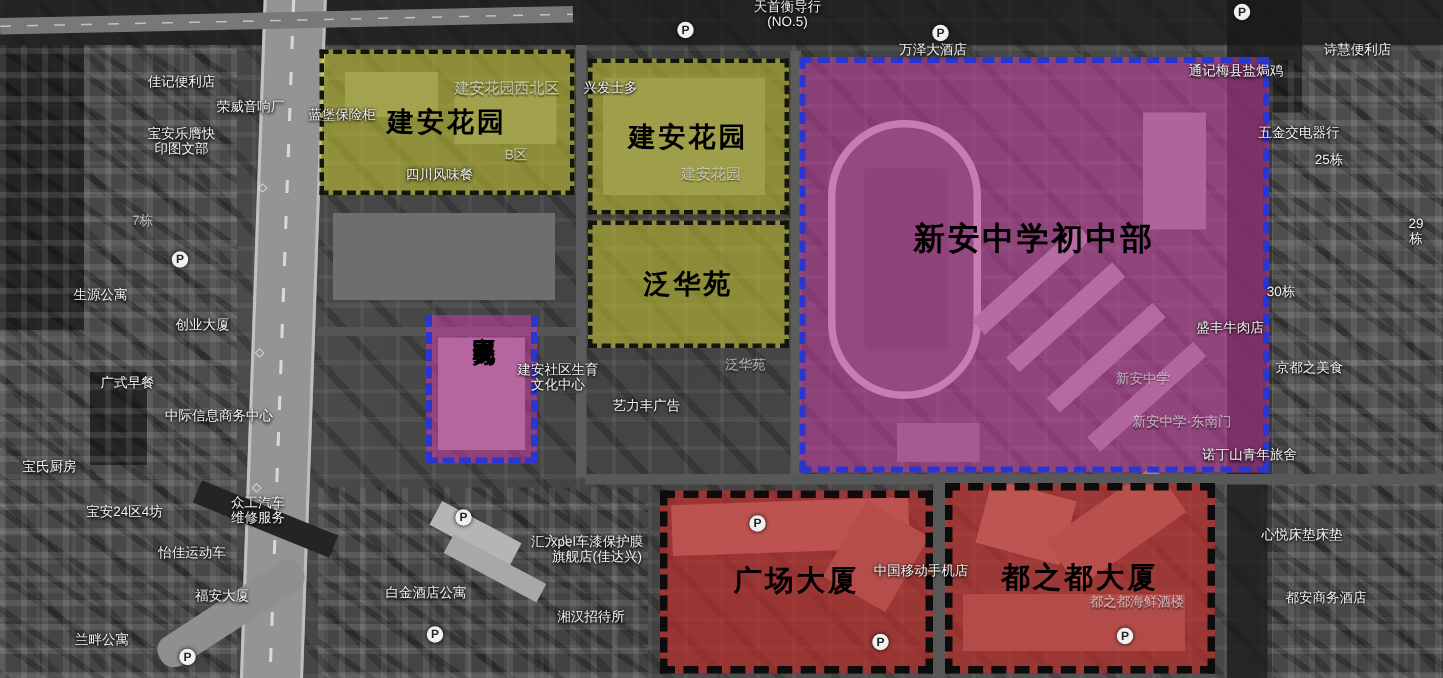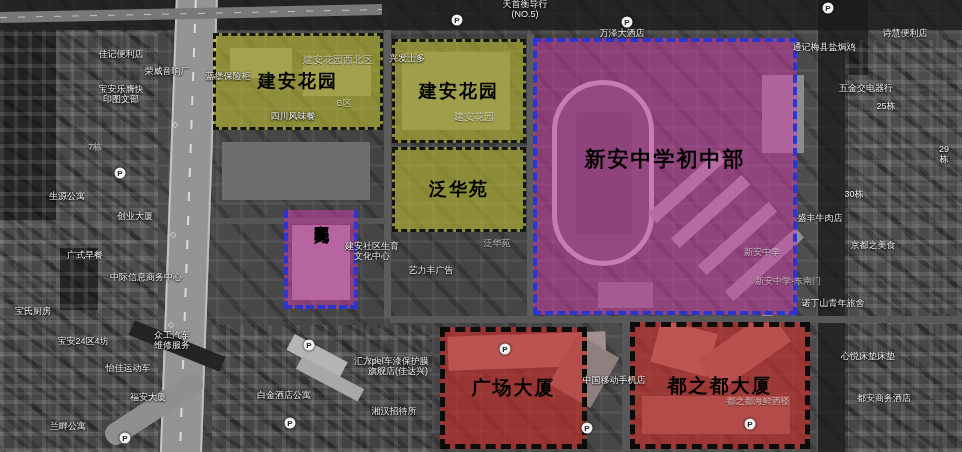--- a/index.html
+++ b/index.html
@@ -97,24 +97,24 @@
   </div>
   <div class="region yellow" style="left:392px;top:39px;width:134px;height:104px;">
     <span class="rlabel" style="font-size:18px;">建安花园</span>
   </div>
   <div class="region yellow" style="left:392px;top:147px;width:134px;height:85px;">
     <span class="rlabel" style="font-size:18px;">泛华苑</span>
   </div>
   <div class="region magenta" style="left:284px;top:210px;width:74px;height:99px;border-top:none;align-items:flex-start;">
     <span class="rlabel" style="font-size:15px;writing-mode:vertical-rl;text-orientation:upright;letter-spacing:1px;margin-top:2px;">宝安区税务局</span>
   </div>
-  <div class="region magenta" style="left:533px;top:38px;width:264px;height:277px;">
+  <div class="region magenta" style="left:533px;top:38px;width:313px;height:277px;">
     <span class="rlabel" style="font-size:21px;position:absolute;left:50%;top:105px;transform:translateX(-50%);white-space:nowrap;">新安中学初中部</span>
   </div>
-  <div class="region red" style="left:440px;top:327px;width:147px;height:122px;">
+  <div class="region red" style="left:440px;top:327px;width:182px;height:122px;">
     <span class="rlabel" style="font-size:19px;">广场大厦</span>
   </div>
   <div class="region red" style="left:630px;top:322px;width:180px;height:127px;">
     <span class="rlabel" style="font-size:19px;">都之都大厦</span>
   </div>
 
   <div class="bglabel" style="left:525px;top:9px;">天首衡导行
 (NO.5)</div>
   <div class="bglabel" style="left:622px;top:33px;">万泽大酒店</div>
   <div class="bglabel" style="left:407px;top:58px;">兴发士多</div>

